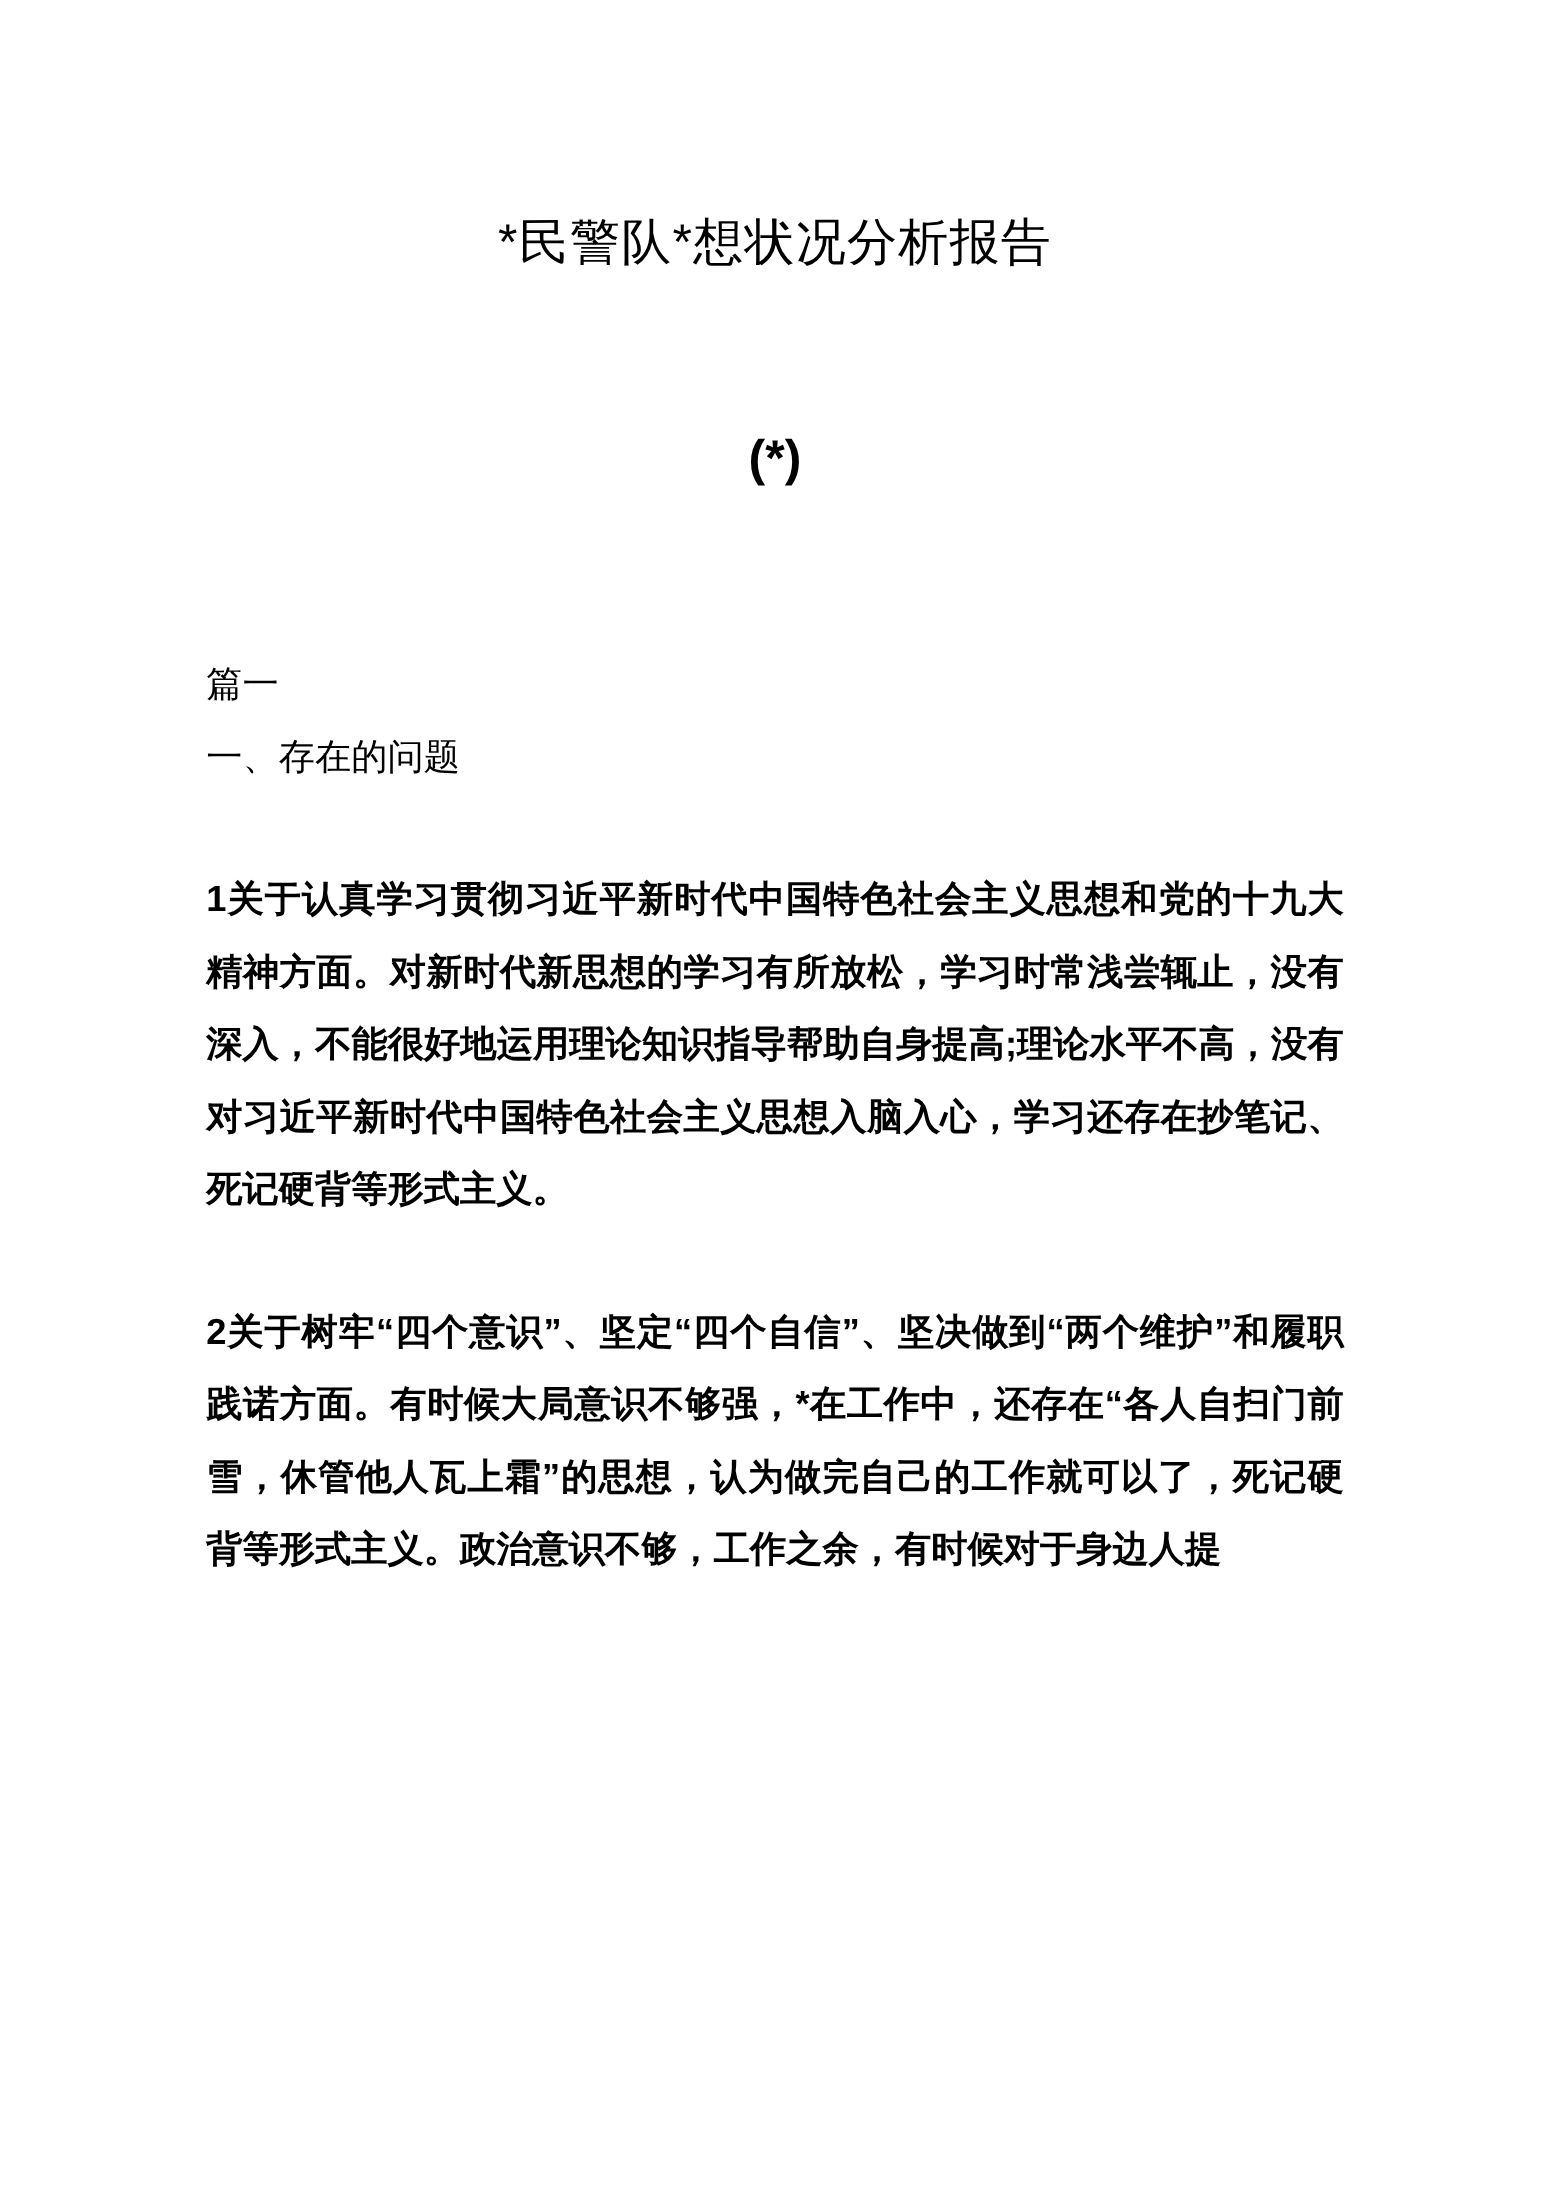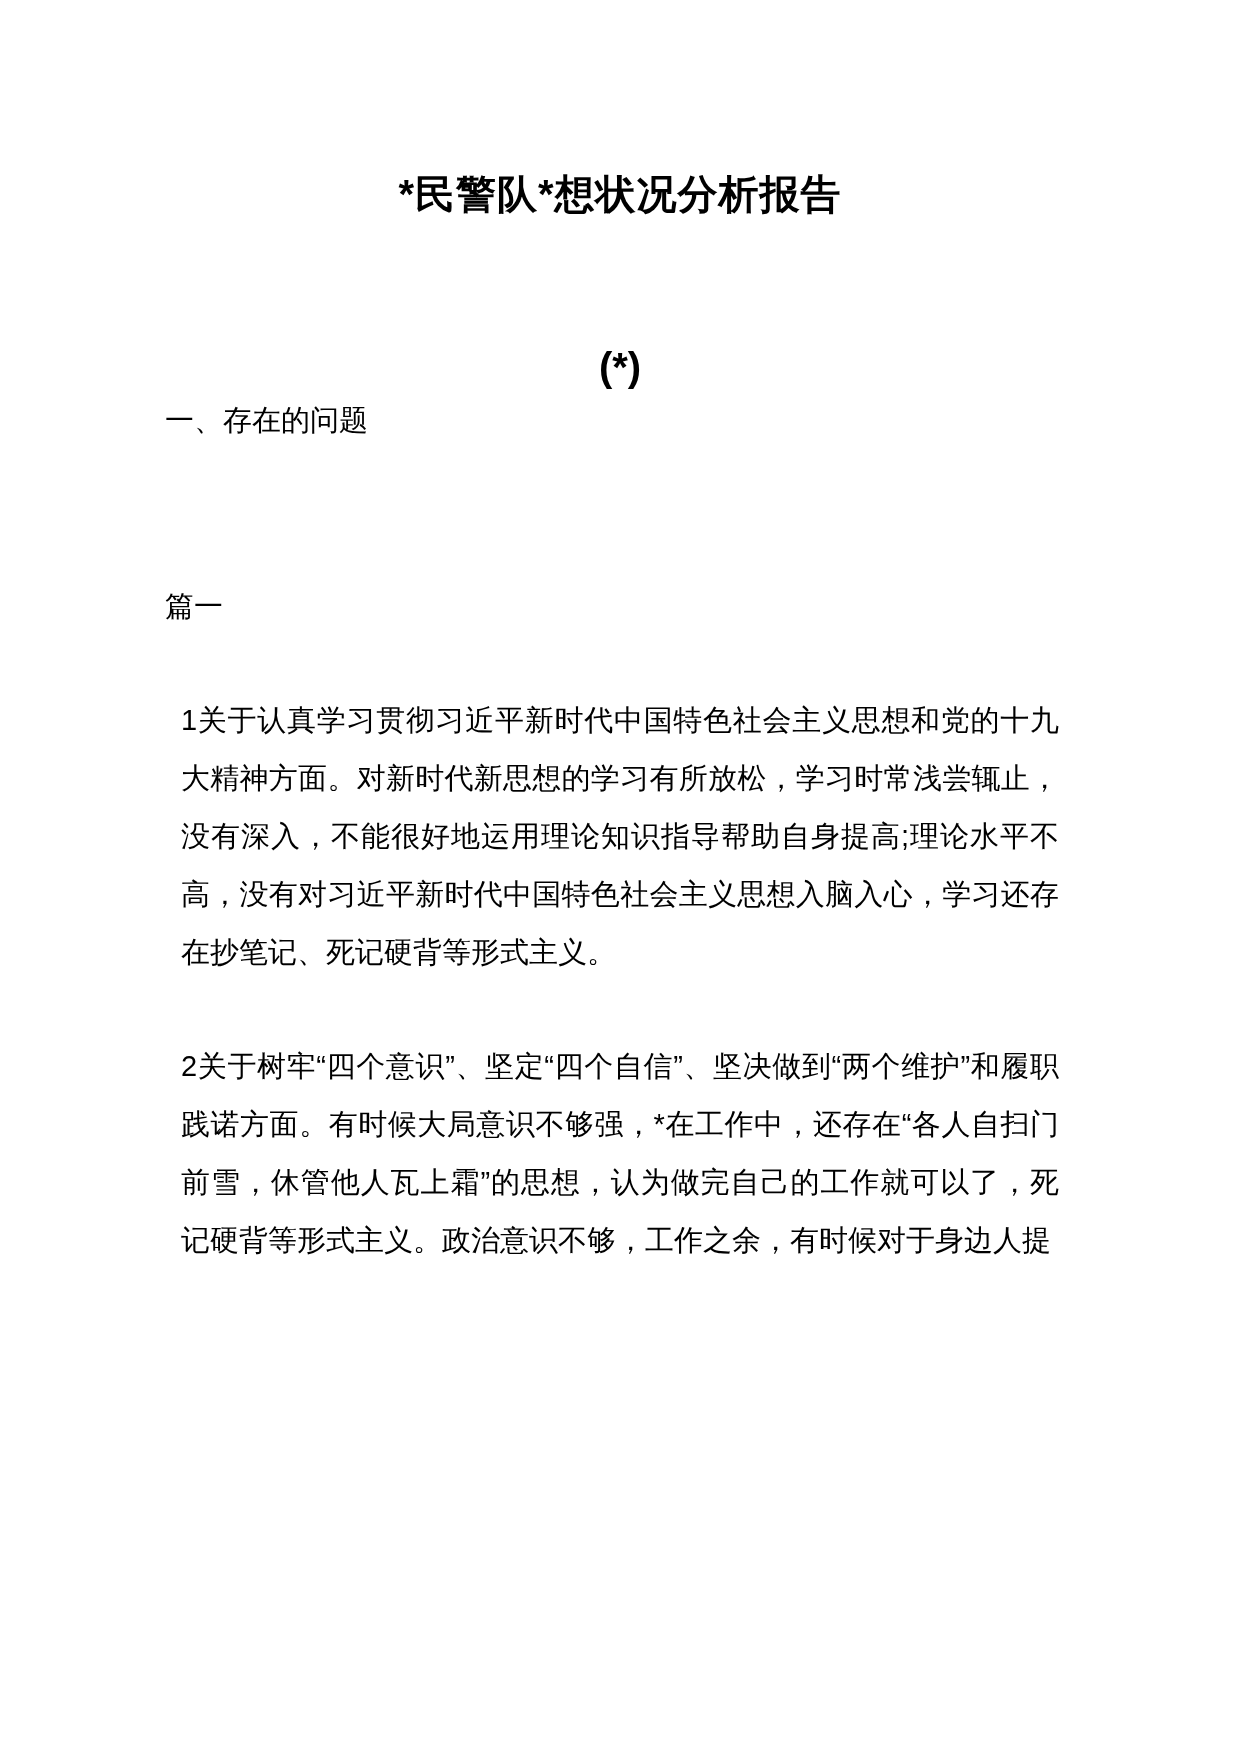--- a/index.html
+++ b/index.html
@@ -16,59 +16,59 @@
     color: #000000;
     font-family: "Liberation Sans", "DejaVu Sans", sans-serif;
     box-sizing: border-box;
     padding: 170px 165px 0 165px;
     overflow: hidden;
   }
   .doc-title {
     margin: 0;
     text-align: center;
     font-size: 40px;
-    font-weight: 700;
+    font-weight: 400;
     letter-spacing: 1px;
     line-height: 1.2;
   }
   .doc-subtitle {
     margin: 125px 0 0 0;
     text-align: center;
     font-size: 40px;
     font-weight: 700;
     line-height: 1.2;
   }
   .section-heading {
     margin: 0;
     font-size: 29px;
     font-weight: 400;
     line-height: 58px;
   }
   .section-heading.first {
     margin-top: 128px;
   }
   .body-paragraph {
-    margin: 16px;
+    margin: 0;
     margin-top: 56px;
     font-size: 29px;
-    font-weight: 400;
+    font-weight: 700;
     line-height: 58px;
     text-align: justify;
     text-justify: inter-ideograph;
     word-break: break-all;
   }
 </style>
 </head>
 <body>
 
 <div class="page">
   <h1 class="doc-title">*民警队*想状况分析报告</h1>
 
   <h2 class="doc-subtitle">(*)</h2>
 
+  <p class="section-heading first">篇一</p>
+
   <p class="section-heading">一、存在的问题</p>
-
-  <p class="section-heading first">篇一</p>
 
   <p class="body-paragraph">1关于认真学习贯彻习近平新时代中国特色社会主义思想和党的十九大精神方面。对新时代新思想的学习有所放松，学习时常浅尝辄止，没有深入，不能很好地运用理论知识指导帮助自身提高;理论水平不高，没有对习近平新时代中国特色社会主义思想入脑入心，学习还存在抄笔记、死记硬背等形式主义。</p>
 
   <p class="body-paragraph">2关于树牢“四个意识”、坚定“四个自信”、坚决做到“两个维护”和履职践诺方面。有时候大局意识不够强，*在工作中，还存在“各人自扫门前雪，休管他人瓦上霜”的思想，认为做完自己的工作就可以了，死记硬背等形式主义。政治意识不够，工作之余，有时候对于身边人提</p>
 </div>
 
 </body></html>

